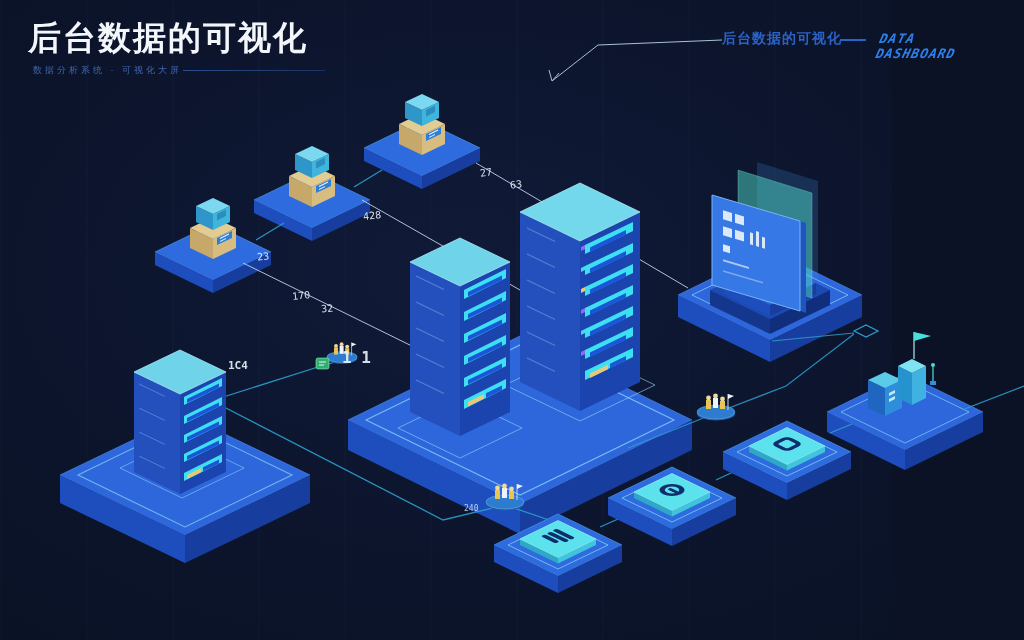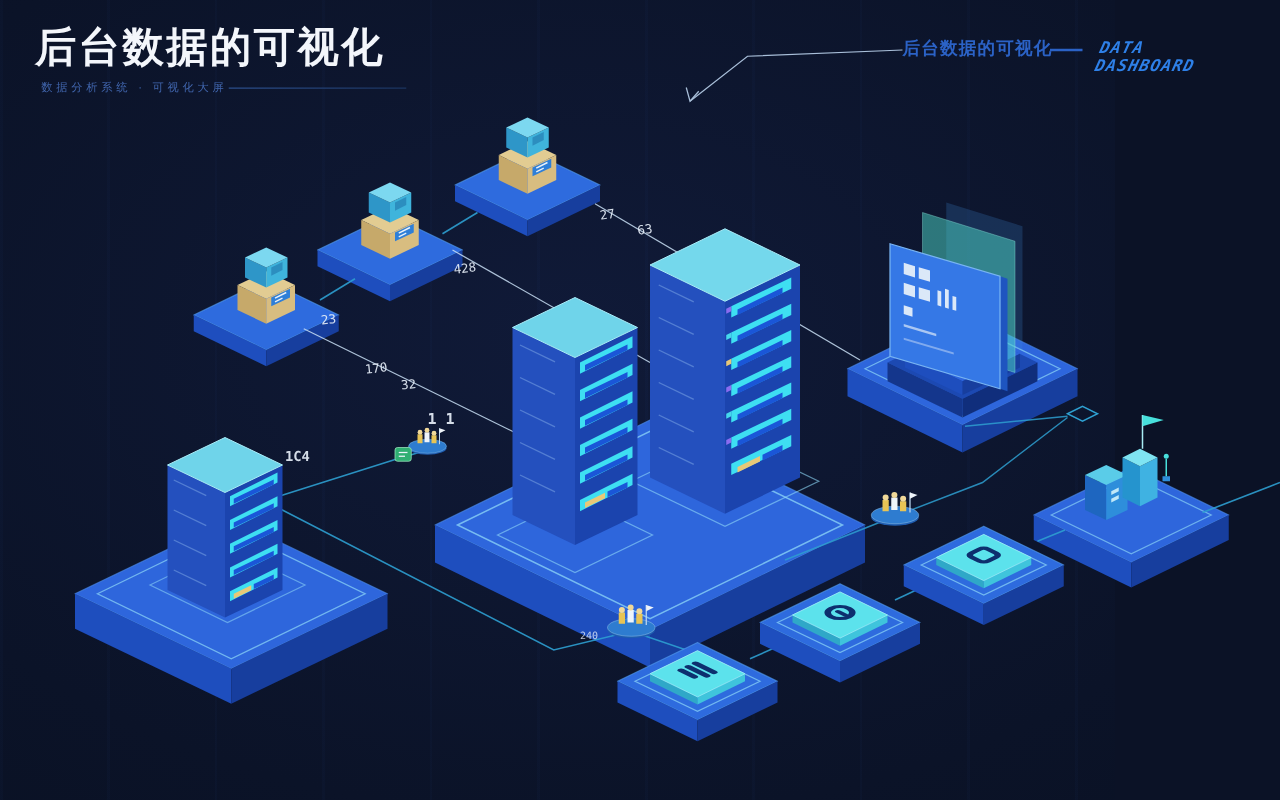--- a/index.html
+++ b/index.html
@@ -317,18 +317,18 @@
   <div class="anno-label">后台数据的可视化</div>
   <div class="anno-sep"></div>
   <div class="anno-decor">DATA DASHBOARD</div>
 
   <span class="lbl" style="left:257px;top:251px;transform:rotate(-6deg);">23</span>
   <span class="lbl" style="left:363px;top:210px;transform:rotate(-6deg);">428</span>
   <span class="lbl" style="left:480px;top:167px;transform:rotate(-8deg);">27</span>
   <span class="lbl" style="left:510px;top:179px;transform:rotate(-8deg);">63</span>
   <span class="lbl" style="left:292px;top:290px;transform:rotate(-6deg);">170</span>
   <span class="lbl" style="left:321px;top:303px;transform:rotate(-6deg);">32</span>
-  <span class="lbl" style="left:342px;top:328px;font-size:12px;font-weight:bold;">1 1</span>
+  <span class="lbl" style="left:342px;top:348px;font-size:16px;font-weight:bold;">1 1</span>
   <span class="lbl" style="left:228px;top:359px;font-size:11px;font-weight:bold;">1C4</span>
   <span class="lbl" style="left:464px;top:504px;font-size:8px;opacity:.8;text-align:right;">240</span>
 </div>
 
 </div>
 
 </body></html>

